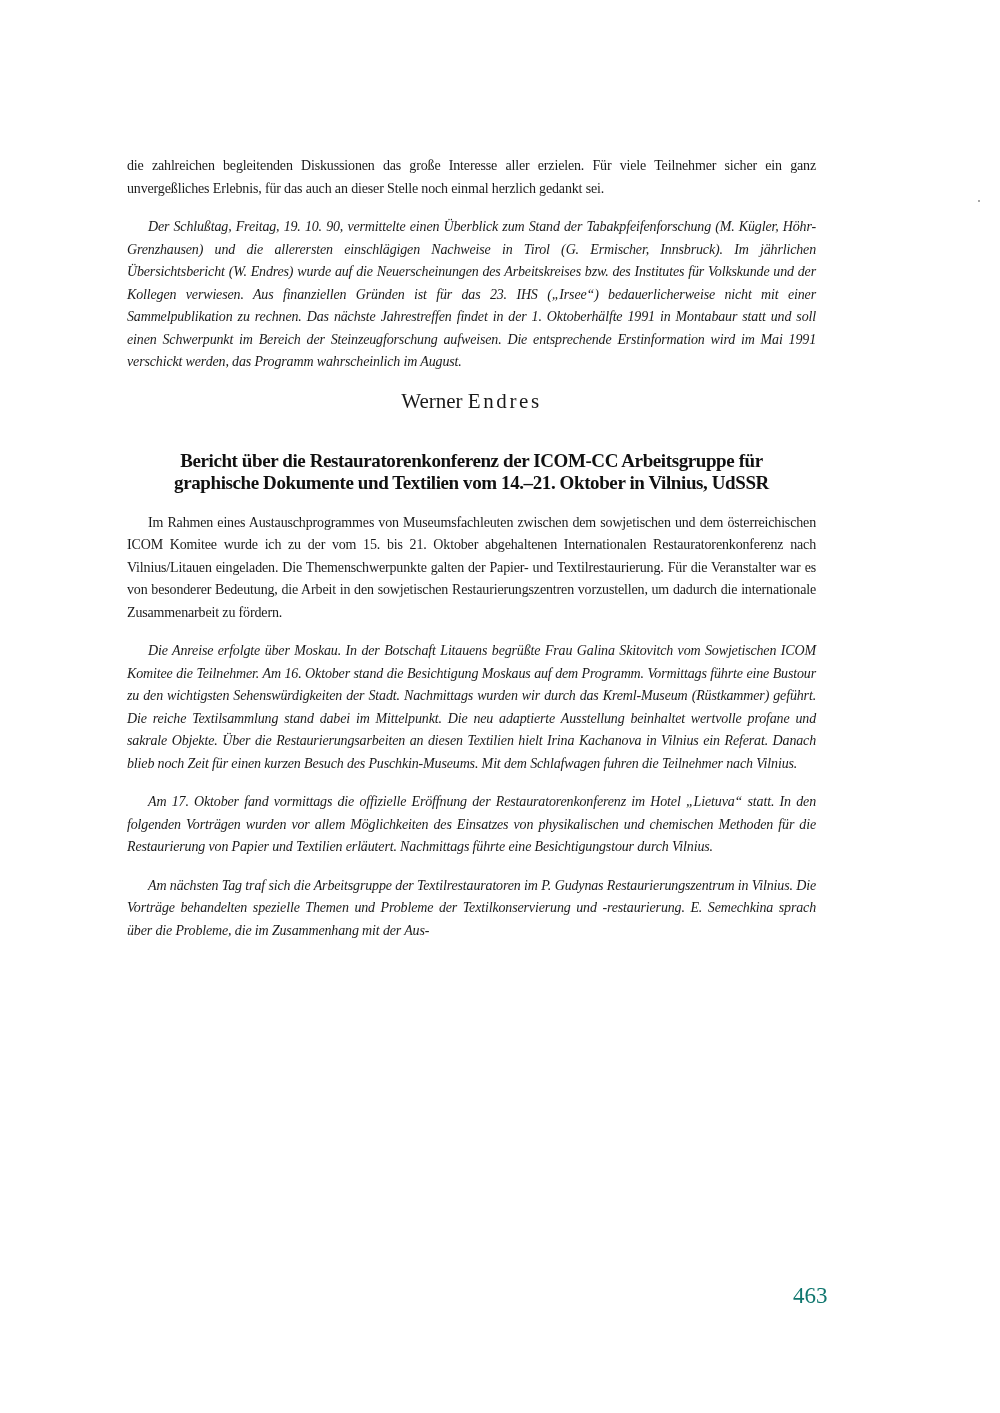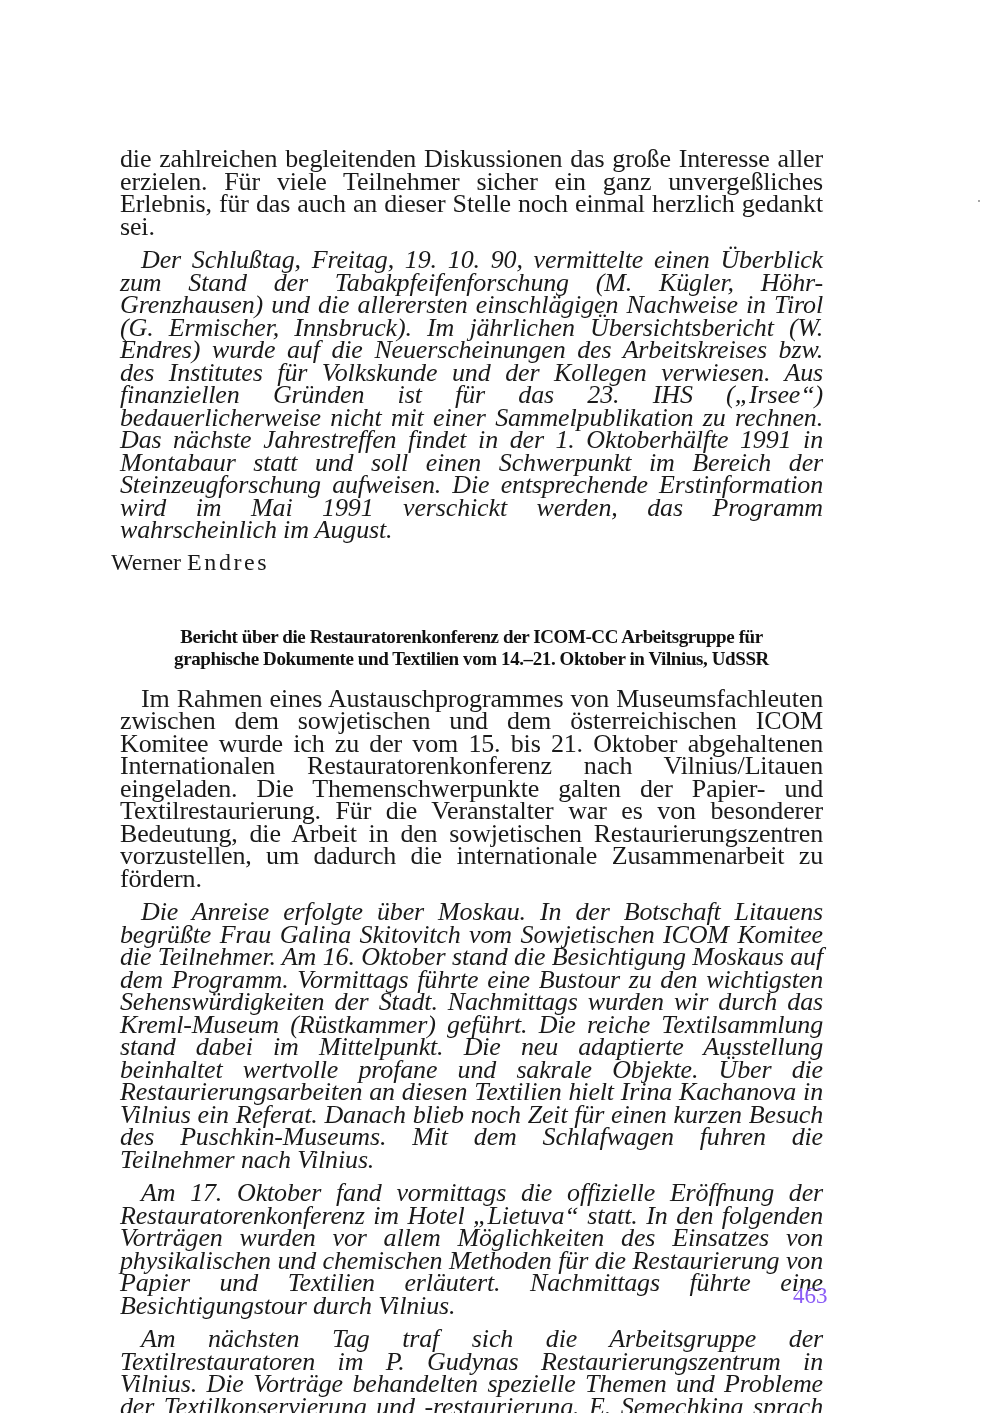--- a/index.html
+++ b/index.html
@@ -15,63 +15,63 @@
       font-family: "Liberation Serif", "DejaVu Serif", serif;
       color: #1a1a1a;
     }
     .page {
       position: absolute;
       left: 111px;
       top: 139px;
       width: 721px;
     }
     p {
-      margin: 9px;
-      font-size: 26px;
+      margin: 16px;
+      font-size: 14px;
       line-height: 22.5px;
       text-align: justify;
       text-align-last: left;
       hyphens: none;
       letter-spacing: -0.15px;
       word-spacing: 0px;
     }
     .indent {
       text-indent: 21px;
     }
     .gap {
       margin-top: 11px;
       font-style: italic;
     }
     .signature {
-      text-align: left;
-      font-size: 24px;
+      text-align: center;
+      font-size: 21px;
       line-height: 22px;
     }
     .signature .surname {
       letter-spacing: 2.6px;
     }
     .heading {
-      margin-top: 53px;
+      margin-top: 38px;
       font-weight: bold;
       font-size: 19px;
       line-height: 22.5px;
       text-align: center;
       letter-spacing: -0.4px;
       color: #111;
     }
     .heading-block {
       margin-bottom: 17px;
     }
     .page-number {
       position: absolute;
       left: 793px;
       top: 1283px;
       font-size: 23px;
       line-height: 26px;
-      color: #8b5cf6;
+      color: #0f766e;
     }
     .speck {
       position: absolute;
       left: 978px;
       top: 200px;
       width: 2px;
       height: 2px;
       background: #888;
       border-radius: 1px;
     }

